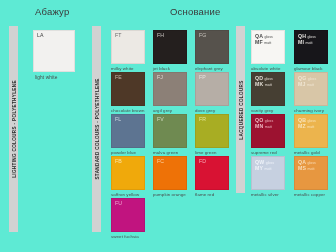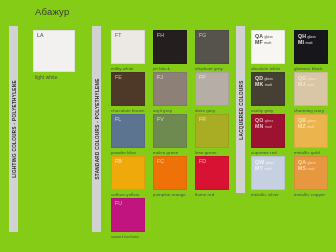--- a/index.html
+++ b/index.html
@@ -2,21 +2,21 @@
 <html><head>
 <meta charset="utf-8">
 <style>
   * { box-sizing: border-box; margin: 0; padding: 0; }
   html, body {
     width: 336px; height: 252px;
     background: #ffffff;
     font-family: "Liberation Sans", sans-serif;
     overflow: hidden;
   }
-  #page { position: relative; width: 336px; height: 252px; background: #84cc16; }
+  #page { position: relative; width: 336px; height: 252px; background: #5eead4; }
 
   
   .hdr {
     position: absolute;
     font-size: 9.5px;
     color: #3a3a3a;
     letter-spacing: .2px;
     white-space: nowrap;
   }
   #hdr-shade { left: 35px; top: 6px; }
@@ -84,20 +84,21 @@
   .dual .ln { display: flex; align-items: baseline; gap: 1.5px; }
   .dual .k { font-size: 5.2px; font-weight: bold; letter-spacing: .1px; }
   .dual .f { font-size: 3.5px; letter-spacing: .05px; }
 </style>
 </head>
 <body>
 
 <div id="page">
 
   <div class="hdr" id="hdr-shade">Абажур</div>
+  <div class="hdr" id="hdr-base">Основание</div>
 
   <div class="vbar" id="vbar-light">
     <span class="vtxt">LIGHTING COLOURS - POLYETHYLENE</span>
   </div>
   <div class="vbar" id="vbar-std">
     <span class="vtxt">STANDARD COLOURS - POLYETHYLENE</span>
   </div>
   <div class="vbar" id="vbar-lacq">
     <span class="vtxt">LACQUERED COLOURS</span>
   </div>

